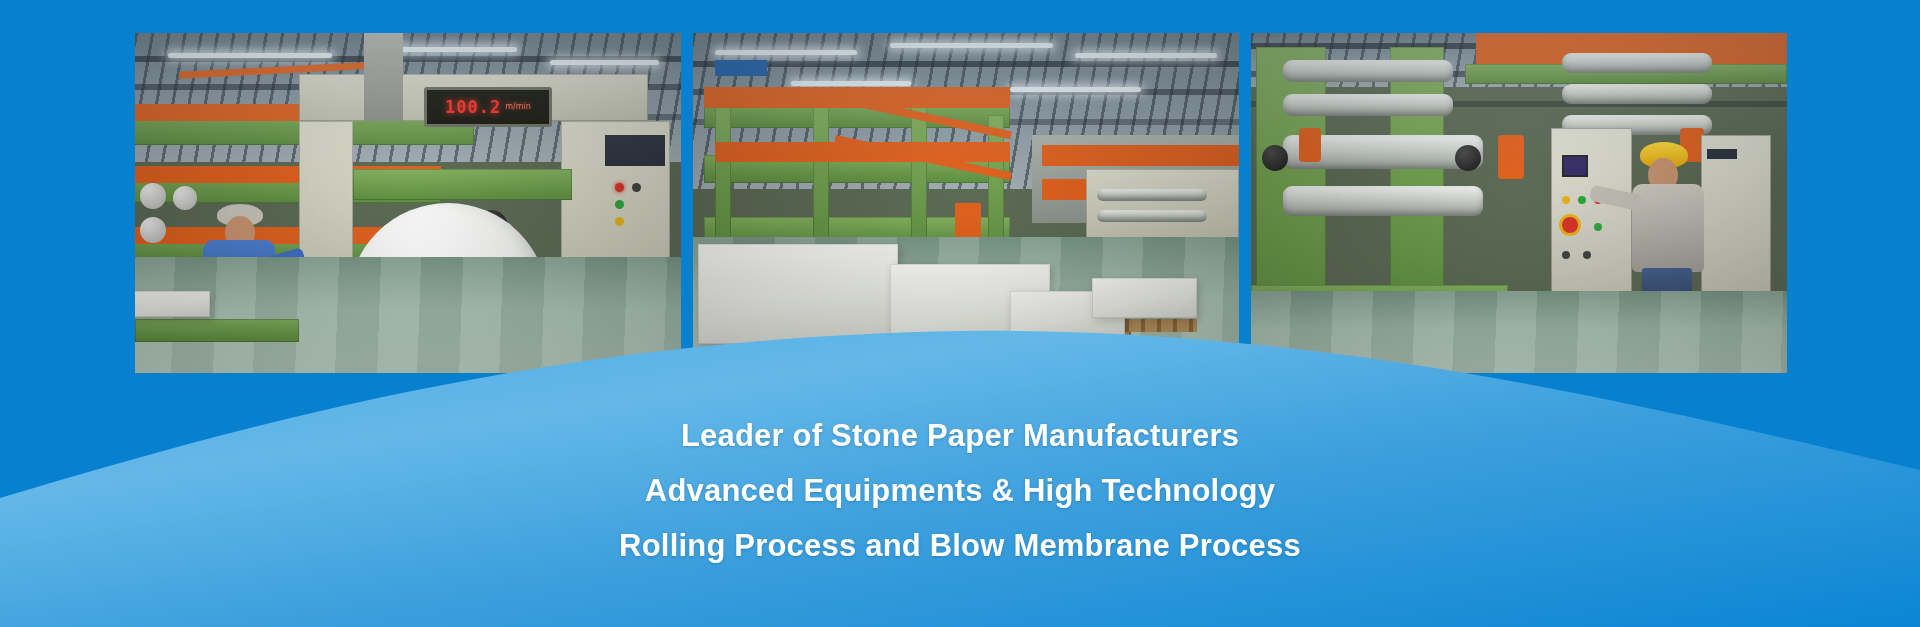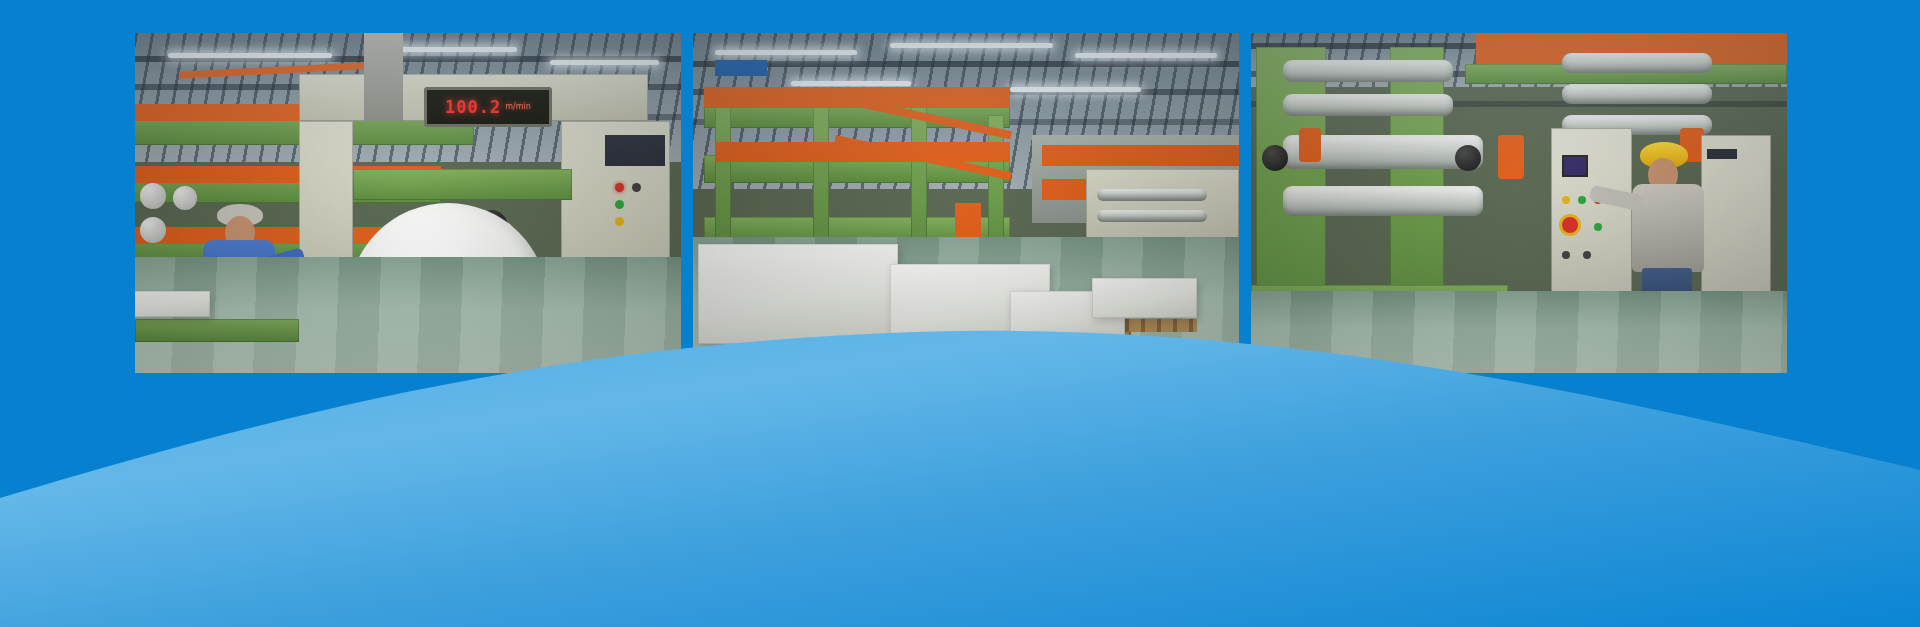--- a/index.html
+++ b/index.html
@@ -377,14 +377,19 @@
         <stop offset="100%" stop-color="#0b85d4"></stop>
       </linearGradient>
     </defs>
 
     <path d="M 0,627 L 0,498
              C 260,420 560,338 960,331
              C 1320,326 1640,404 1920,470
              L 1920,627 Z" fill="url(#curveGrad)"></path>
   </svg>
 
+  <div class="headline">
+    <span class="line">Leader of Stone Paper Manufacturers</span>
+    <span class="line">Advanced Equipments &amp; High Technology</span>
+    <span class="line">Rolling Process and Blow Membrane Process</span>
+  </div>
 
 </div>
 
 </body></html>

